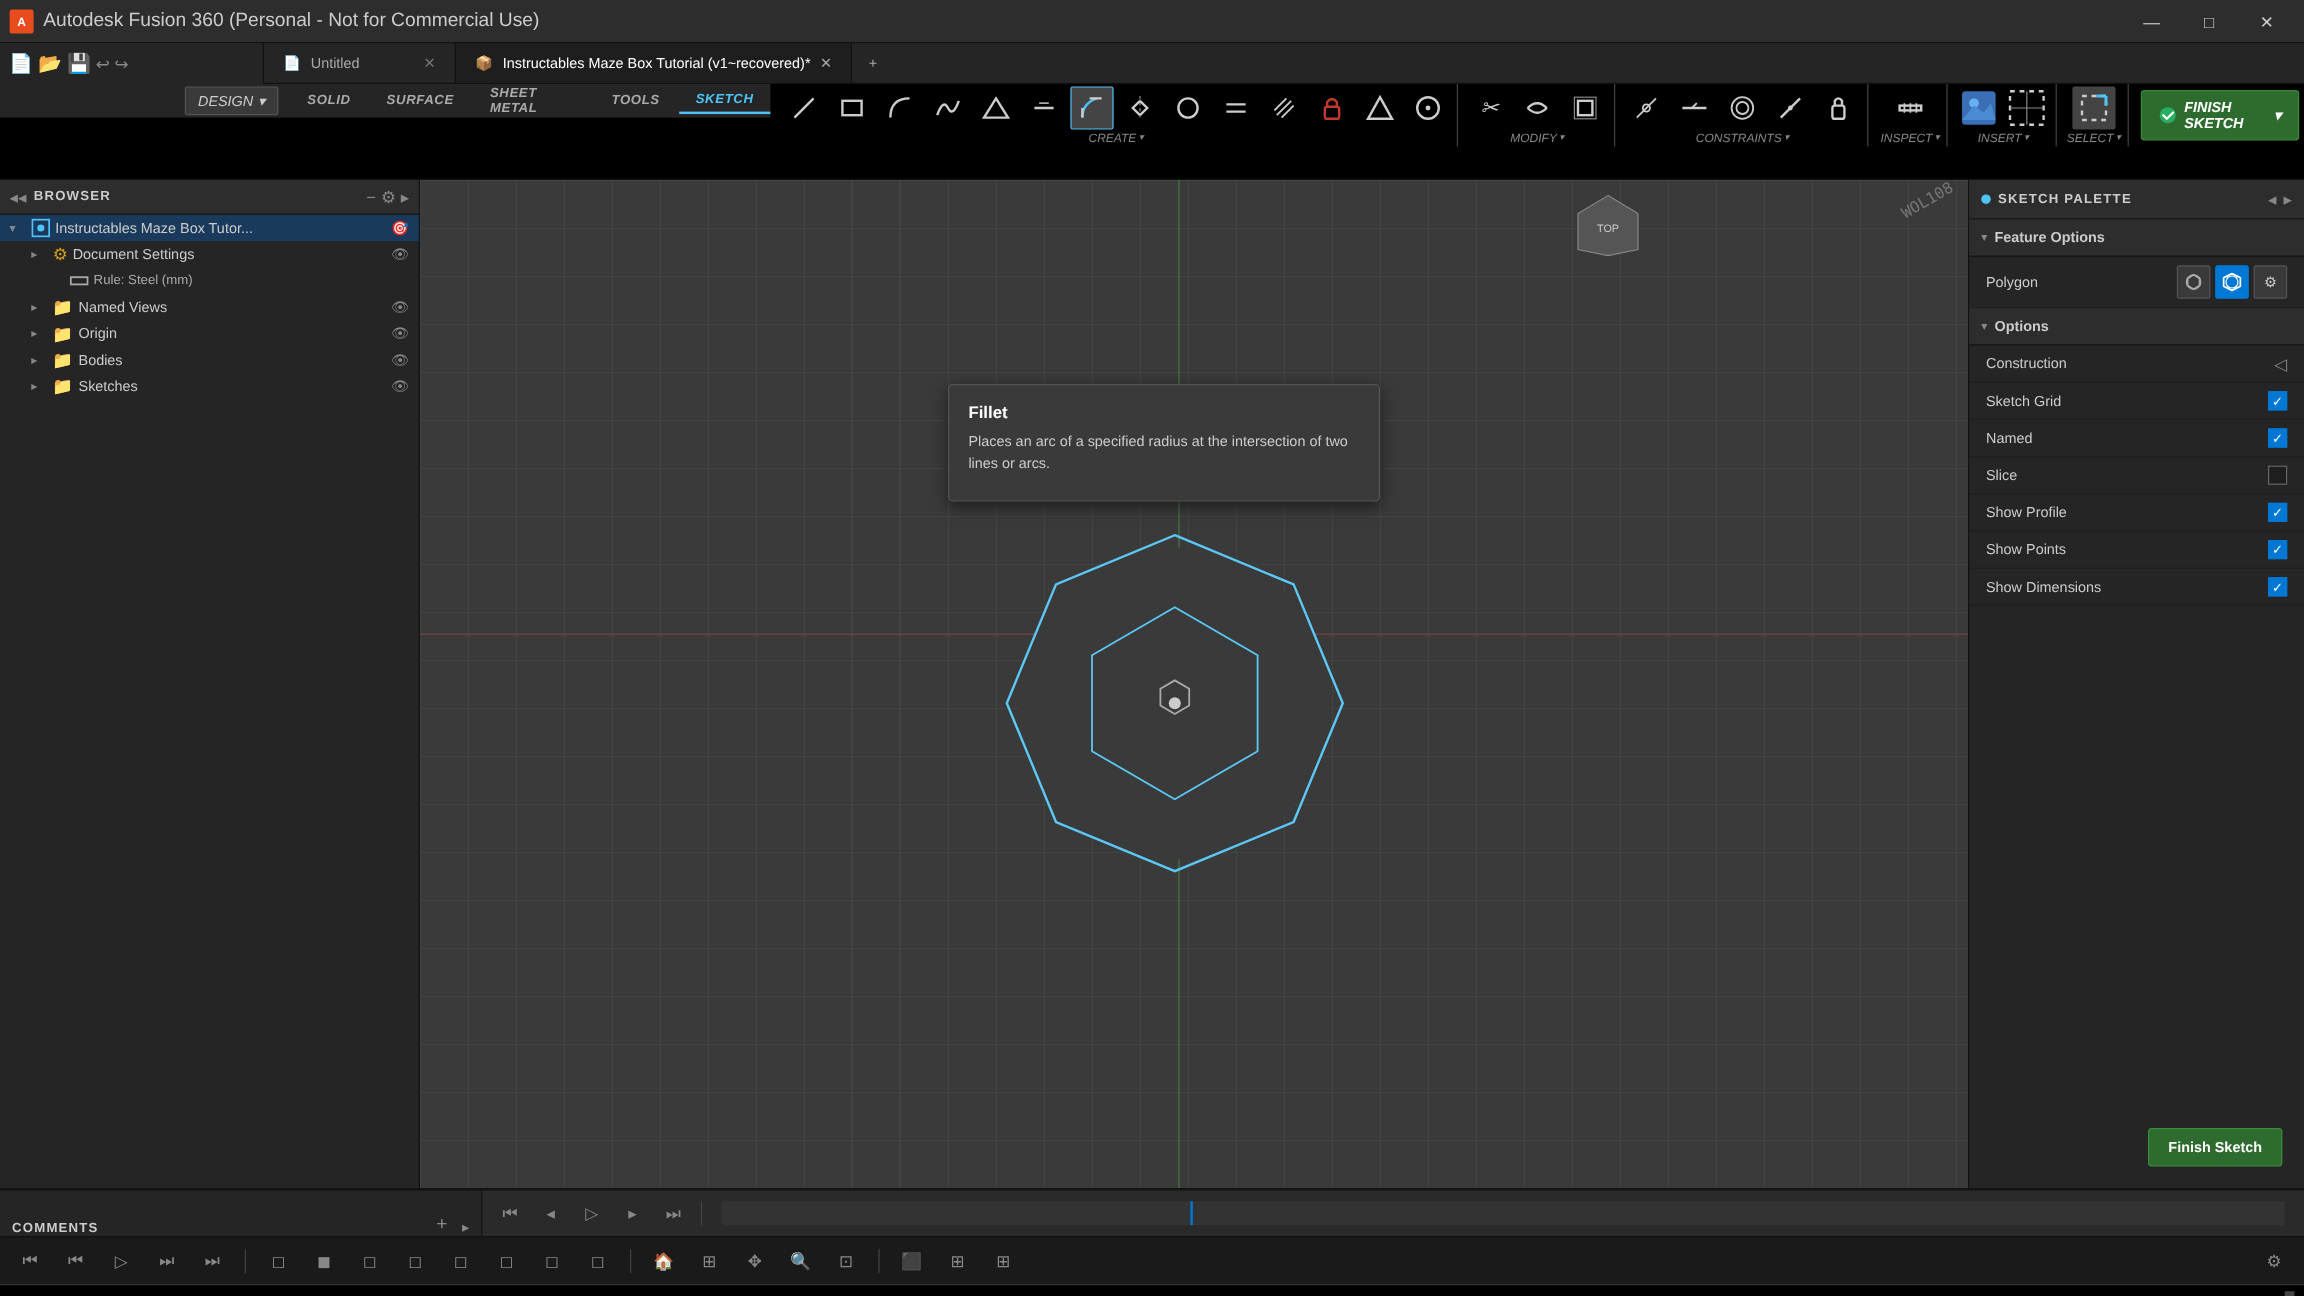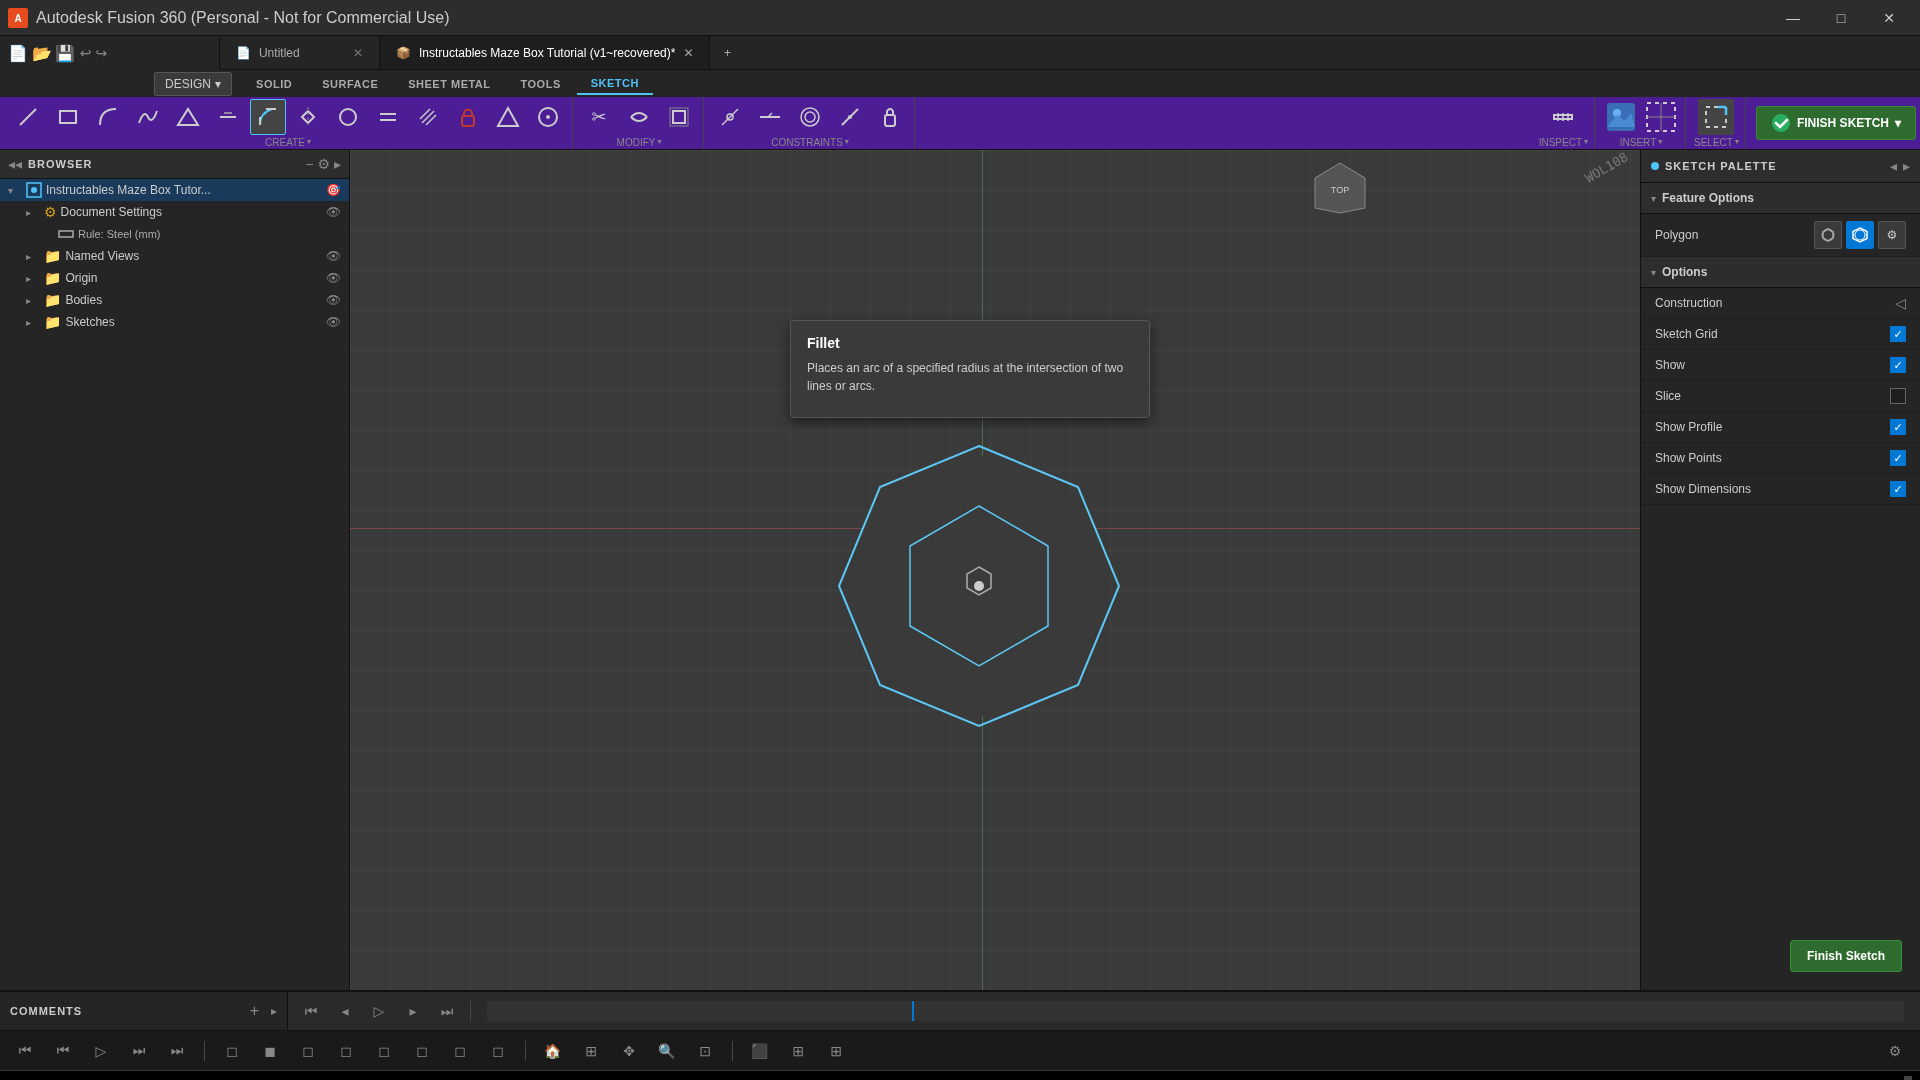--- a/index.html
+++ b/index.html
@@ -38,25 +38,25 @@
       font-size: 12px;
       border-right: 1px solid #111;
       min-width: 160px;
     }
     .tab.active { background: #1e1e1e; color: #fff; }
     .tab .tab-close { margin-left: auto; opacity: 0.6; }
     #tab-add-btn { width: 34px; display: flex; align-items: center; justify-content: center; cursor: pointer; color: #aaa; }
 
     
     #ribbon {
-      background: #4c1d95;
+      background: #000000;
       height: 80px;
       display: flex;
-      flex-direction: column;
       border-bottom: 1px solid #111;
+      font-style: italic;
     }
     #ribbon-tabs {
       display: flex;
       align-items: center;
       height: 28px;
       padding-left: 150px;
       background: #252525;
       gap: 2px;
     }
     .ribbon-tab {
@@ -351,25 +351,25 @@
       display: flex; align-items: center; justify-content: center;
       cursor: pointer;
       border-radius: 4px;
       font-size: 18px;
     }
     .taskbar-icon.active { border-bottom: 2px solid #4fc3f7; }
 
     
     #comments-bar {
       background: #252525;
-      width: 288px;
+      width: 402px;
       border-top: 1px solid #111;
       border-right: 1px solid #111;
       display: flex;
-      align-items: center;
+      align-items: flex-end;
       padding: 0 10px;
       gap: 8px;
     }
     #comments-bar .comments-label { color: #ccc; font-size: 11px; font-weight: 600; letter-spacing: 1px; text-transform: uppercase; }
     .comments-add { color: #888; cursor: pointer; margin-left: auto; font-size: 16px; }
 
     
     #timeline {
       flex: 1;
       background: #2a2a2a;
@@ -819,21 +819,21 @@
 
 
     <div class="panel-row">
       <span class="row-label">Sketch Grid</span>
       <div class="row-control">
         <div class="checkbox checked">✓</div>
       </div>
     </div>
 
     <div class="panel-row">
-      <span class="row-label">Show</span>
+      <span class="row-label">Named</span>
       <div class="row-control">
         <div class="checkbox checked">✓</div>
       </div>
     </div>
 
     <div class="panel-row">
       <span class="row-label">Slice</span>
       <div class="row-control">
         <div class="checkbox"></div>
       </div>

